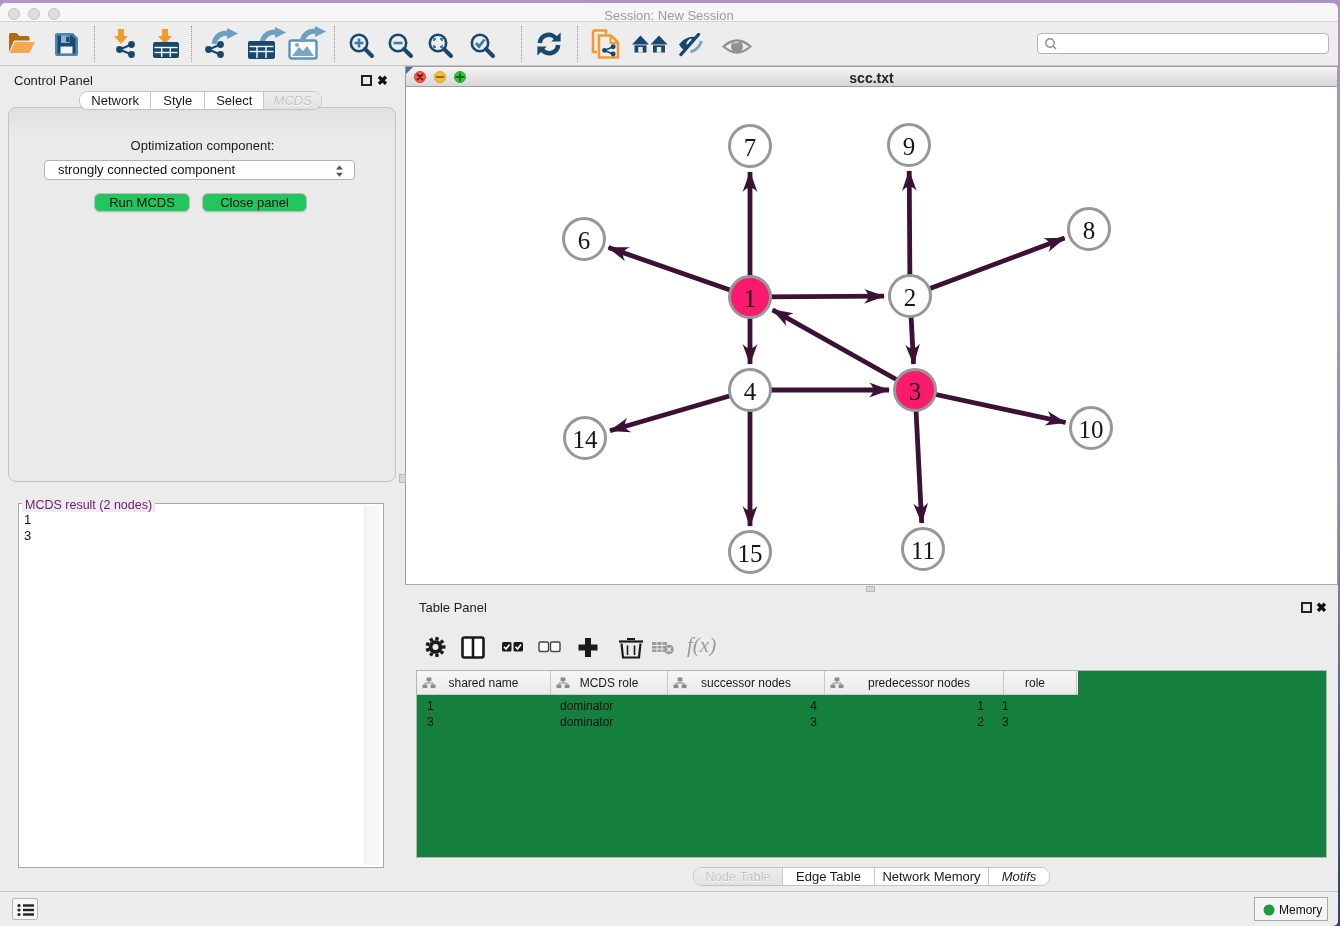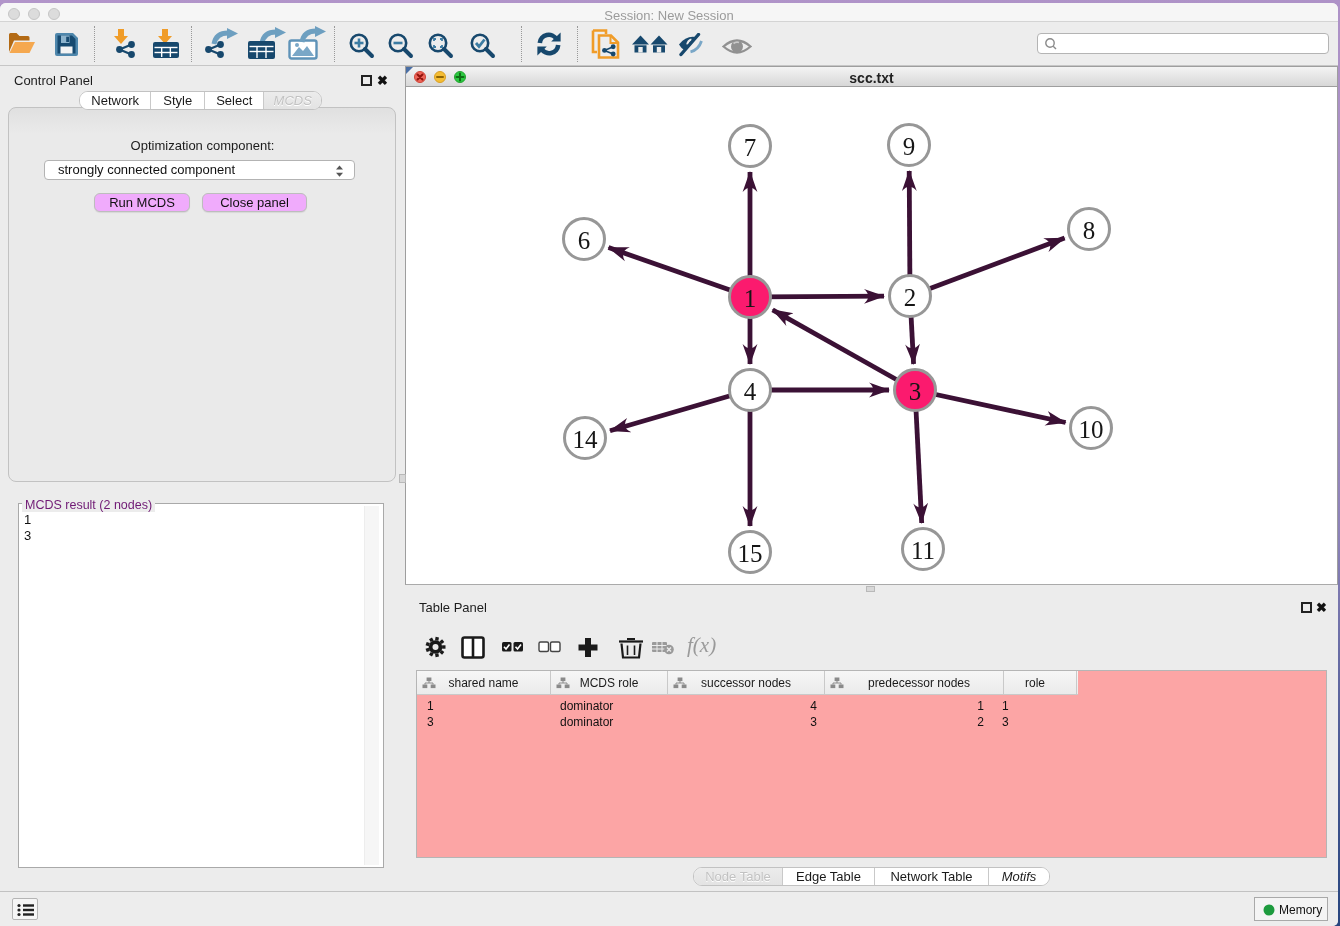--- a/index.html
+++ b/index.html
@@ -24,33 +24,33 @@
 #cp-title { left:14px; top:73px; font-size:13px; color:#1d1d1d; }
 .hdr-float { width:11px; height:11px; border:2px solid #222; background:transparent; }
 .hdr-x { font-size:13px; font-weight:bold; color:#111; line-height:12px; }
 #cp-box { left:8px; top:107px; width:388px; height:375px; border:1px solid #c2c2c2; border-radius:8px; background:linear-gradient(#e0e0e0, #eaeaea 26px); }
 .tabs { position:absolute; display:flex; height:19px; border:1px solid #c2c2c2; border-radius:9px; overflow:hidden; background:#fff; font-size:13px; }
 .tab { display:flex; align-items:center; justify-content:center; color:#1a1a1a; border-right:1px solid #c9c9c9; background:#fff; }
 .tab:last-child { border-right:none;font-style:italic; }
 .tab.sel { background:linear-gradient(#ececec,#e3e3e3); color:#c2c2c2; text-shadow:0 1px 0 #fff; }
 #opt-label { left:0px; top:138px; width:405px; text-align:center; font-size:13px; color:#1c1c1c; }
 #combo { left:44px; top:160px; width:311px; height:20px; background:#fff; border:1px solid #b3b3b3; border-radius:4px; font-size:13px; color:#111; line-height:18px; padding-left:13px; }
-.btn { position:absolute; height:19px; background:#f0abfc; border:1px solid #bdbdbd; border-radius:6px; font-size:13px; color:#111; text-align:center; line-height:17px; box-shadow:0 1px 1px rgba(0,0,0,0.08); }
+.btn { position:absolute; height:19px; background:#22c55e; border:1px solid #bdbdbd; border-radius:6px; font-size:13px; color:#111; text-align:center; line-height:17px; box-shadow:0 1px 1px rgba(0,0,0,0.08); }
 #fieldset { left:18px; top:503px; width:366px; height:365px; border:1px solid #a9a9a9; background:#fff; }
 #fs-legend { left:22px; top:498px; background:#ececec; padding:0 3px; font-size:12.5px; color:#701a75; }
 #fs-scroll { right:4px; top:2px; bottom:2px; width:15px; background:#f6f6f6; border-left:1px solid #ededed; }
 
 #net { left:405px; top:66px; width:933px; height:519px; border:1px solid #9e9e9e; border-bottom:1px solid #aaa; background:#fff; }
 #net-titlebar { left:0; top:0; width:931px; height:20px; background:linear-gradient(#f4f4f4,#d7d7d7); border-bottom:1px solid #9e9e9e; }
 #net-title { width:100%; text-align:center; top:3px; font-size:14px; font-weight:bold; color:#222; }
 .mtl { position:absolute; top:4px; width:12px; height:12px; border-radius:50%; }
 
 #tp-title { left:419px; top:600px; font-size:13px; color:#1d1d1d; }
 #tp-toolbar { left:413px; top:628px; width:914px; height:34px; }
-#tp-box { left:416px; top:670px; width:911px; height:188px; background:#fca5a5; border:1px solid #b5b5b5; }
+#tp-box { left:416px; top:670px; width:911px; height:188px; background:#15803d; border:1px solid #b5b5b5; }
 #tp-header { left:0; top:0; width:661px; height:24px; background:linear-gradient(#f6f6f6,#ebebeb); border-bottom:1px solid #c9c9c9; }
 .th { position:absolute; top:0; height:24px; border-right:1px solid #c9c9c9; font-size:12px; color:#1a1a1a; display:flex; align-items:center; justify-content:center; }
 .td { position:absolute; font-size:12px; color:#111; }
 .btabs { left:693px; top:867px; }
 
 #statusbar { left:0; top:891px; width:1338px; height:35px; background:#ededed; border-top:1px solid #c2c2c2; border-radius:0 0 6px 0; }
 #mem-btn { left:1254px; top:897px; width:74px; height:24px; background:#f4f4f4; border:1px solid #a9a9a9; font-size:12px; color:#111; }
 #list-btn { left:12px; top:898px; width:26px; height:22px; background:#f6f6f6; border:1px solid #b5b5b5; border-radius:2px; }
 </style>
 </head>
@@ -365,21 +365,21 @@
     <div class="td" style="left:340px;top:28px;width:60px;text-align:right;">4</div>
     <div class="td" style="left:340px;top:44px;width:60px;text-align:right;">3</div>
     <div class="td" style="left:507px;top:28px;width:60px;text-align:right;">1</div>
     <div class="td" style="left:507px;top:44px;width:60px;text-align:right;">2</div>
     <div class="td" style="left:585px;top:28px;">1</div>
     <div class="td" style="left:585px;top:44px;">3</div>
 </div>
 <div class="tabs btabs">
   <div class="tab sel" style="width:89px;">Node Table</div>
   <div class="tab" style="width:92px;">Edge Table</div>
-  <div class="tab" style="width:114px;">Network Table</div>
+  <div class="tab" style="width:114px;">Network Memory</div>
   <div class="tab" style="width:60px;">Motifs</div>
 </div>
 
 <div id="statusbar" class="abs"></div>
 <div id="list-btn" class="abs">
   <svg width="18" height="14" viewBox="0 0 18 14" style="position:absolute;left:4px;top:4px;">
     <circle cx="2" cy="2.5" r="1.6" fill="#222"></circle>
       <rect x="6" y="1.3" width="11" height="2.4" fill="#222"></rect>
     <circle cx="2" cy="7" r="1.6" fill="#222"></circle>
       <rect x="6" y="5.8" width="11" height="2.4" fill="#222"></rect>

